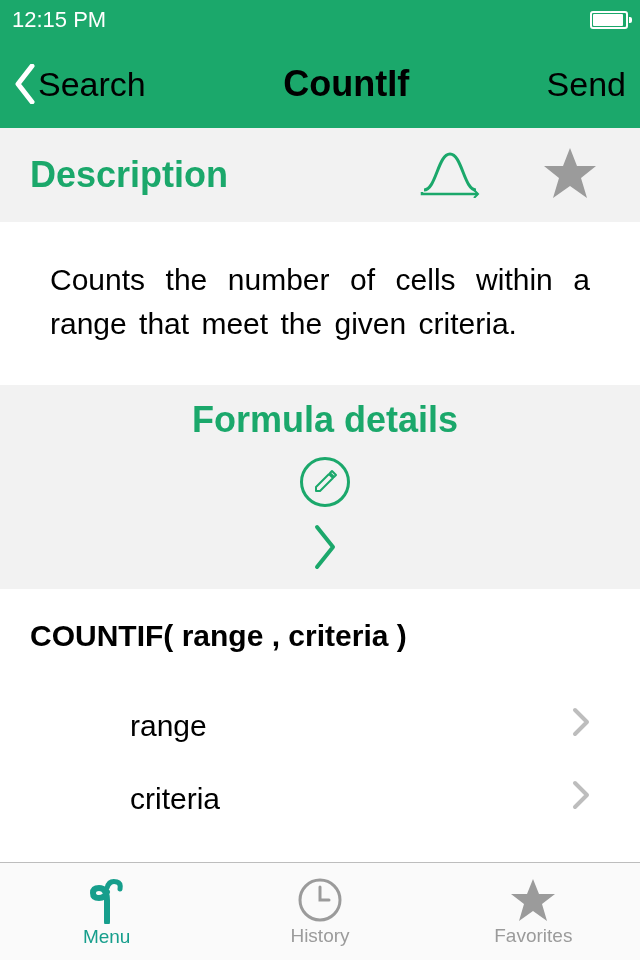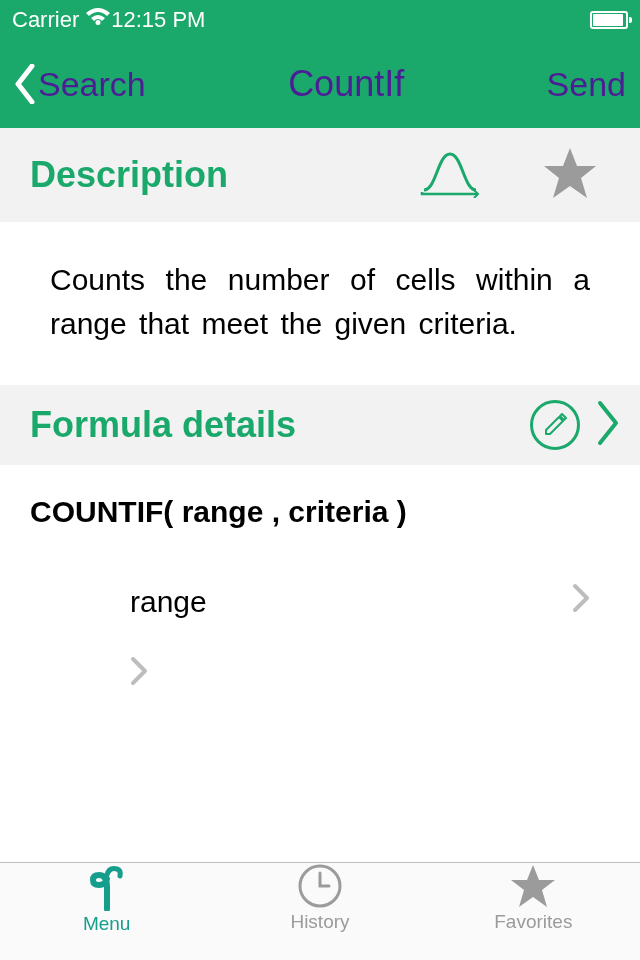--- a/index.html
+++ b/index.html
@@ -28,24 +28,24 @@
     .battery { display: inline-block; width: 38px; height: 18px; border: 2px solid #fff; border-radius: 3px; position: relative; }
     .battery::after { content: ''; position: absolute; right: -6px; top: 4px; width: 3px; height: 6px; background: #fff; border-radius: 0 2px 2px 0; }
     .battery-fill { position: absolute; left: 1px; top: 1px; bottom: 1px; width: 30px; background: #fff; border-radius: 1px; }
 
     .nav-bar {
       height: 88px;
       background: #1ba86b;
       display: flex;
       align-items: center;
       padding: 0 14px;
-      color: #4c1d95;
+      color: #000000;
     }
     .nav-back { display: flex; align-items: center; font-size: 34px; font-weight: 300; gap: 2px; cursor: pointer; }
-    .nav-title { flex: 1; text-align: center; font-size: 36px; font-weight: 400; }
+    .nav-title { flex: 1; text-align: center; font-size: 36px; font-weight: 700; }
     .nav-send { font-size: 34px; font-weight: 300; cursor: pointer; }
 
     .section-header {
       background: #f2f2f2;
       display: flex;
       align-items: center;
       padding: 18px 42px 18px 30px;
       gap: 20px;
     }
     .section-title {
@@ -65,20 +65,21 @@
       text-align: justify;
       word-spacing: 4px;
     }
 
     .formula-header {
       background: #f2f2f2;
       display: flex;
       align-items: center;
       padding: 14px 20px 14px 30px;
       gap: 16px;
+      flex-direction: column;
     }
     .formula-title { color: #1ba86b; font-size: 36px; font-weight: 700; flex: 1; }
     .edit-circle {
       width: 50px; height: 50px; border: 3px solid #1ba86b; border-radius: 50%;
       display: flex; align-items: center; justify-content: center;
     }
     .chevron-right-big { color: #1ba86b; }
 
     .formula-signature {
       padding: 30px 30px 20px 30px;
@@ -104,39 +105,32 @@
       height: 98px;
       border-top: 1px solid #bdbdbd;
       background: #fafafa;
       display: flex;
     }
     .tab-item {
       flex: 1;
       display: flex;
       flex-direction: column;
       align-items: center;
+      justify-content: center;
       gap: 2px;
       color: #9b9b9b;
       font-size: 19px;
       cursor: pointer;
     }
     .tab-item.active { color: #169e8c; }
   </style>
 </head>
 <body>
 
 <div class="status-bar">
-  <div class="status-left">
-    <span>Carrier</span>
-    <span class="wifi-icon">
-      <svg width="26" height="20" viewBox="0 0 26 20">
-          <path d="M1 6 Q13 -4 25 6 L22 9 Q13 1 4 9 Z M6 11 Q13 5 20 11 L17 14 Q13 10 9 14 Z M13 18 A2.5 2.5 0 1 0 13 13 A2.5 2.5 0 1 0 13 18" fill="#fff"></path>
-        </svg>
-    </span>
-  </div>
   <div class="status-center">12:15 PM</div>
   <div class="status-right">
     <span class="battery">
         <span class="battery-fill"></span>
       </span>
   </div>
 </div>
 
 <div class="nav-bar">
   <div class="nav-back">
@@ -188,20 +182,21 @@
 <div class="param-row">
   <span class="param-label">range</span>
   <span class="param-chevron">
     <svg width="18" height="30" viewBox="0 0 18 30">
         <path d="M3 3 L15 15 L3 27" stroke="#bdbdbd" stroke-width="4" fill="none" stroke-linecap="round" stroke-linejoin="round"></path>
       </svg>
   </span>
 </div>
 
 <div class="param-row">
+  <span class="param-label">criteria</span>
   <span class="param-chevron">
     <svg width="18" height="30" viewBox="0 0 18 30">
         <path d="M3 3 L15 15 L3 27" stroke="#bdbdbd" stroke-width="4" fill="none" stroke-linecap="round" stroke-linejoin="round"></path>
       </svg>
   </span>
 </div>
 
 <div class="tab-bar">
   <div class="tab-item active">
     <svg width="40" height="48" viewBox="0 0 40 48">

